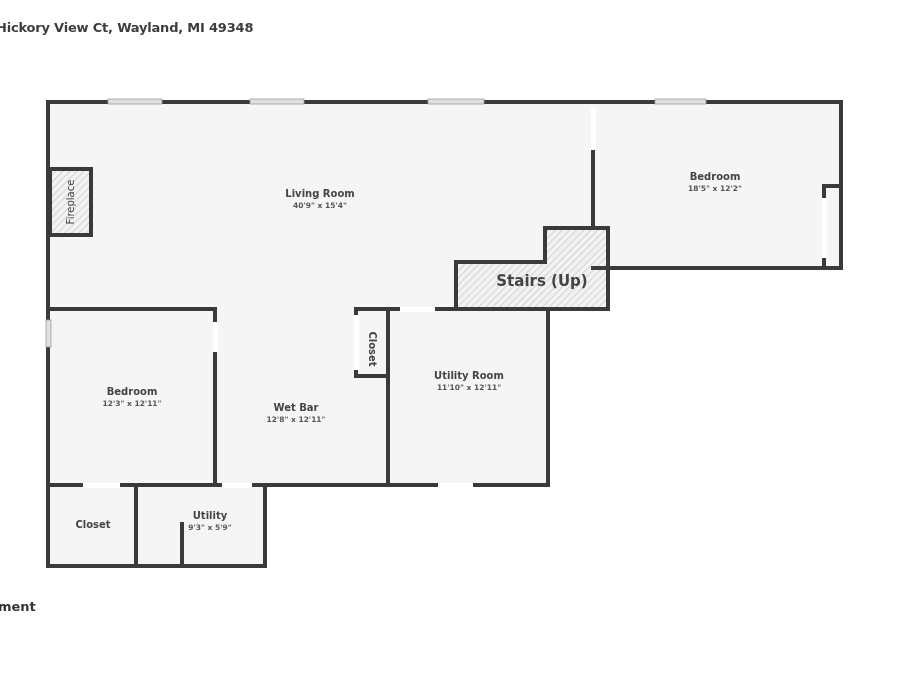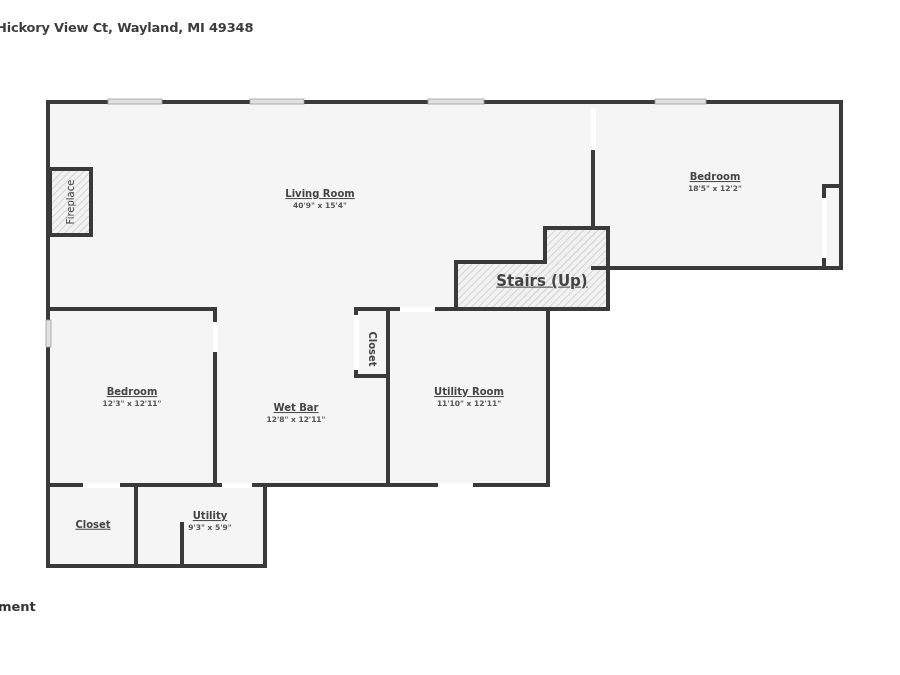--- a/index.html
+++ b/index.html
@@ -17,21 +17,21 @@
     .floor-label {
       position: absolute; left: -2px; top: 599px;
       font-size: 13px; font-weight: bold; color: #333;
       white-space: nowrap;
     }
     svg.plan { position: absolute; left: 0; top: 0; }
     .room-label {
       position: absolute; transform: translate(-50%, -50%);
       text-align: center; color: #444; white-space: nowrap; line-height: 1.25;
     }
-    .room-name { font-size: 10px; font-weight: bold; display: block; text-decoration: underline; }
+    .room-name { font-size: 10px; font-weight: bold; display: block; }
     .room-dim { font-size: 7.5px; display: block; font-weight: bold; color: #555; }
     .rot {
       position: absolute; transform: translate(-50%, -50%) rotate(-90deg);
       font-size: 10px; color: #444; white-space: nowrap;
     }
     .rot90 {
       position: absolute; transform: translate(-50%, -50%) rotate(90deg);
       font-size: 10px; font-weight: bold; color: #444; white-space: nowrap;
     }
   </style>
@@ -135,21 +135,21 @@
 <div class="rot" style="left:70px; top:202px;">Fireplace</div>
 <div class="room-label" style="left:132px; top:397px;">
   <span class="room-name">Bedroom</span>
   <span class="room-dim">12'3" x 12'11"</span>
 </div>
 <div class="room-label" style="left:296px; top:413px;">
   <span class="room-name">Wet Bar</span>
   <span class="room-dim">12'8" x 12'11"</span>
 </div>
 <div class="rot90" style="left:372px; top:349px;">Closet</div>
-<div class="room-label" style="left:469px; top:397px;">
+<div class="room-label" style="left:469px; top:381px;">
   <span class="room-name">Utility Room</span>
   <span class="room-dim">11'10" x 12'11"</span>
 </div>
 <div class="room-label" style="left:93px; top:525px;">
   <span class="room-name">Closet</span>
 </div>
 <div class="room-label" style="left:210px; top:521px;">
   <span class="room-name">Utility</span>
   <span class="room-dim">9'3" x 5'9"</span>
 </div>

